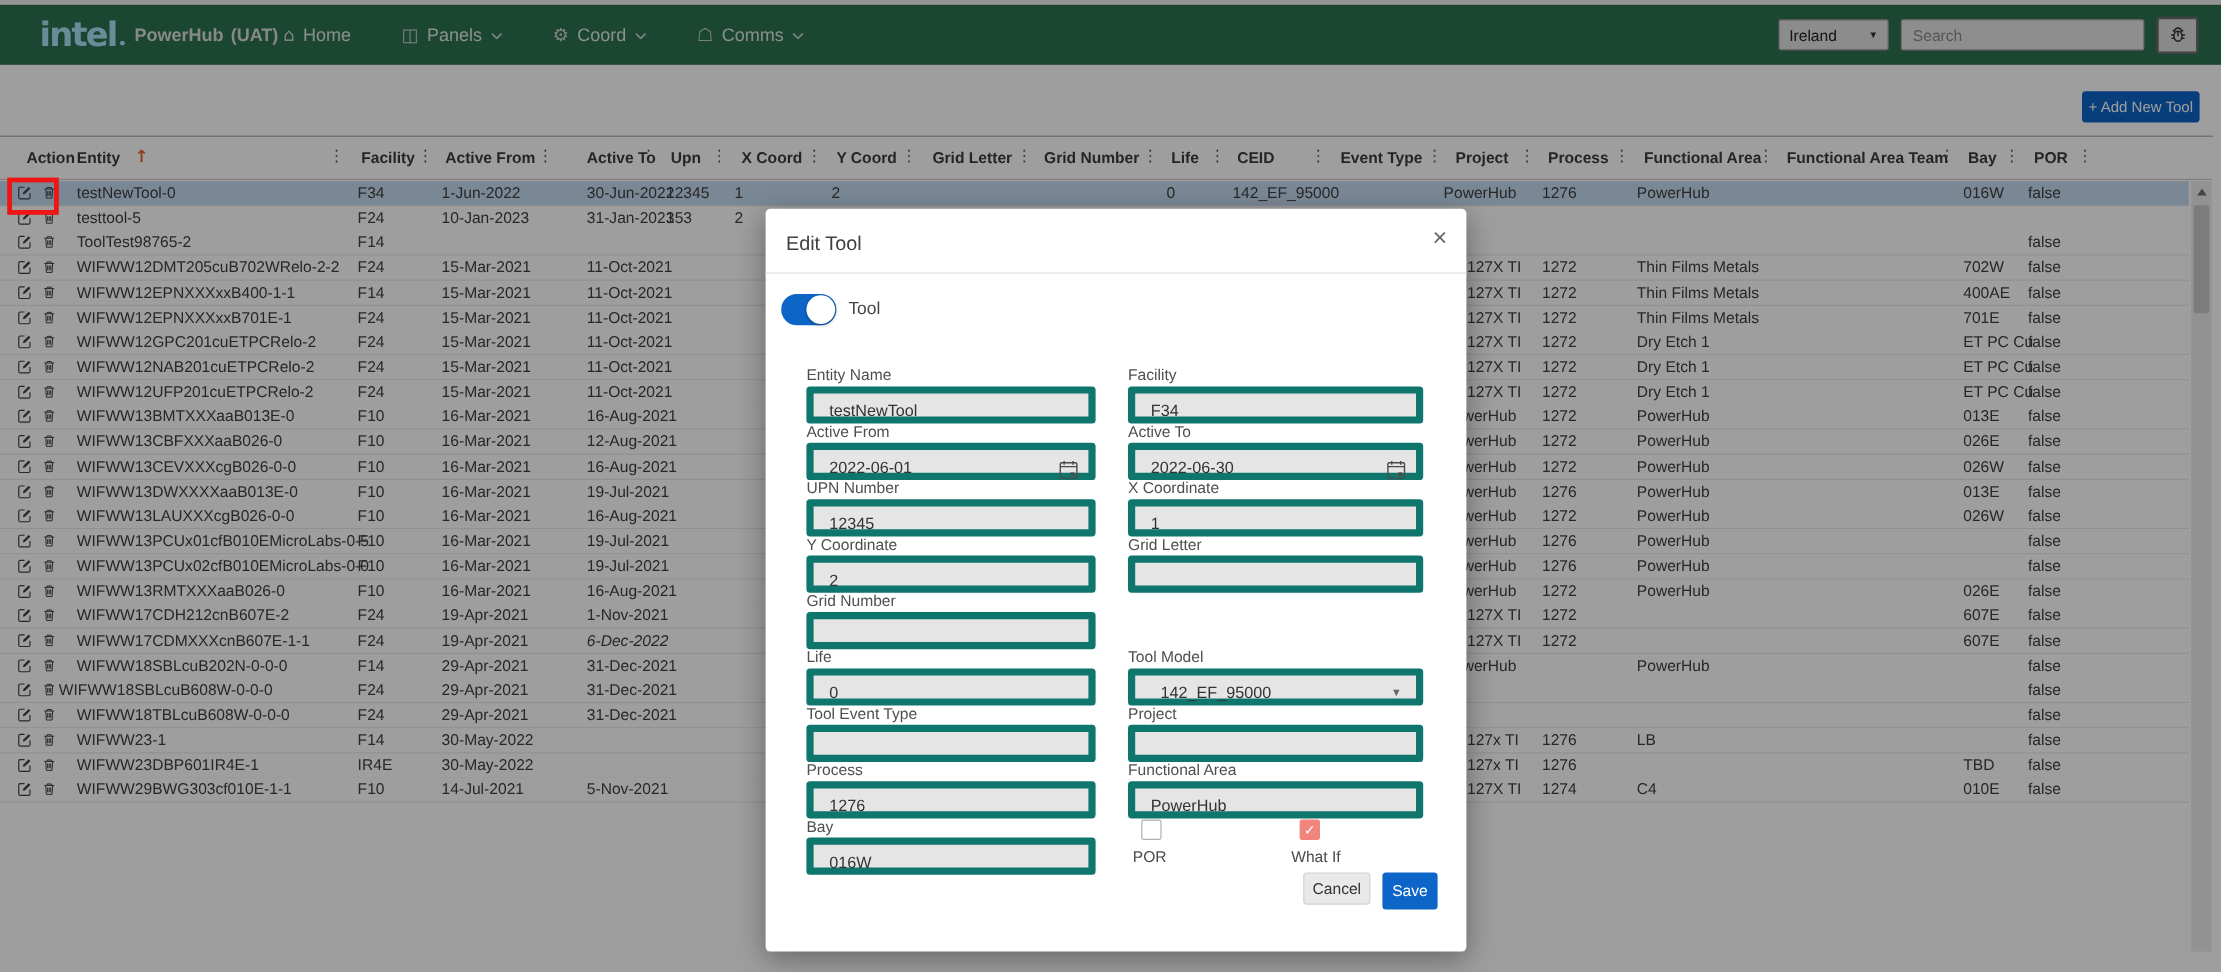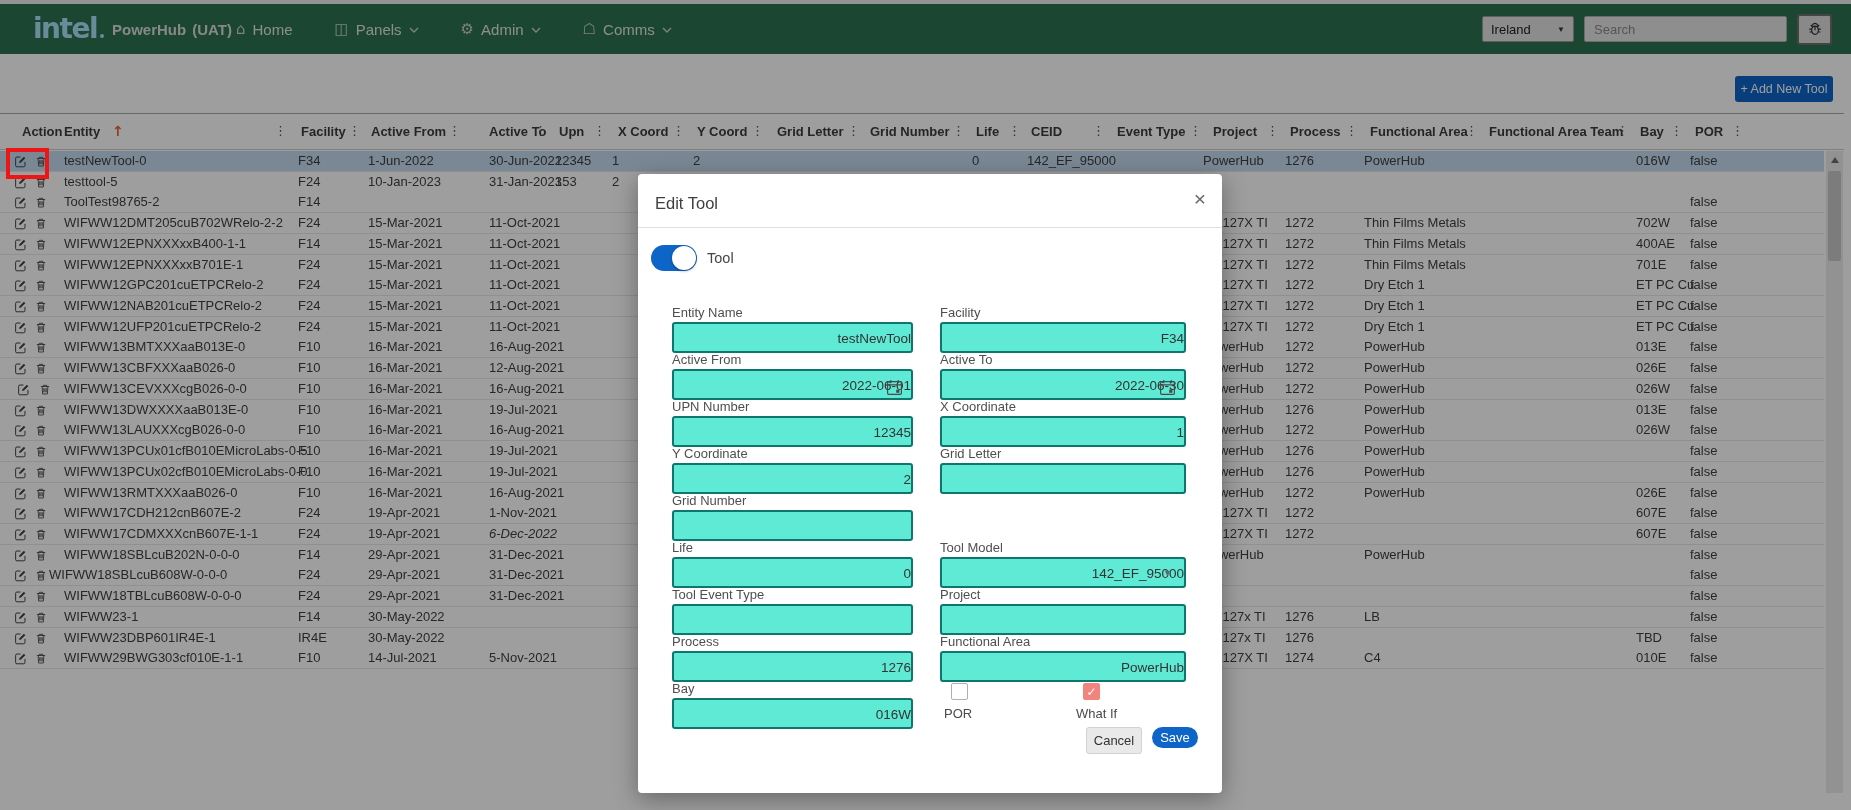--- a/index.html
+++ b/index.html
@@ -58,33 +58,33 @@
   #dialog { position:absolute; left:638px; top:174px; width:584px; height:619px; background:#fff; border-radius:4px;
     box-shadow:0 6px 24px rgba(0,0,0,0.35); z-index:50; }
   .dtitle { position:absolute; left:17px; top:20px; font-size:16.5px; color:#404040; }
   .dclose { position:absolute; right:16px; top:14px; font-size:21px; color:#666; cursor:pointer; line-height:21px; }
   .dsep { position:absolute; left:0; top:53px; width:584px; height:1px; background:#e0e0e0; }
   .toggle { position:absolute; left:13px; top:71px; width:46px; height:26px; background:#0d65c8; border-radius:13px; cursor:pointer; }
   .toggle .knob { position:absolute; right:1px; top:1px; width:24px; height:24px; border-radius:50%; background:#fff;
     box-shadow:0 1px 3px rgba(0,0,0,0.35); }
   .toggle-label { position:absolute; left:69px; top:76px; font-size:14.5px; color:#444; }
   .flabel { position:absolute; font-size:13px; color:#4f4f4f; white-space:pre; }
-  .finput { position:absolute; height:31px; border:2px solid #0f766e; border-radius:3px; background:#5eead4;
-    font-size:13.5px; color:#333; line-height:29px; padding-left:13px; white-space:pre; cursor:text;text-align:right; }
+  .finput { position:absolute; height:31px; border:6px solid #0f766e; border-radius:3px; background:#e5e5e5;
+    font-size:13.5px; color:#333; line-height:29px; padding-left:13px; white-space:pre; cursor:text; }
   .finput.fselect { padding-left:21px; cursor:pointer; }
   .fcaret { position:absolute; right:12px; top:0; font-size:9px; color:#666; line-height:29px; }
   .fcal { position:absolute; right:8px; top:6px; }
   .cbox { position:absolute; width:17px; height:17px; border:1px solid #b0b0b0; border-radius:2px; background:#fff;
     cursor:pointer; text-align:center; line-height:16px; font-size:12px; color:#fff; }
   .cbox.checked { background:#f1847c; border-color:#f1847c; }
   .clabel { position:absolute; font-size:13px; color:#4a4a4a; }
   .btn-cancel { position:absolute; left:448px; top:553px; width:56px; height:27px; background:#e9e9e9; color:#333;
     border:1px solid #d2d2d2; border-radius:3px; font-size:13px; font-family:inherit; cursor:pointer; }
-  .btn-save { position:absolute; left:514px; top:553px; width:46px; height:21px; background:#0d65c8; color:#fff;
-    border:none; border-radius:13px; font-size:13px; font-family:inherit; cursor:pointer; }
+  .btn-save { position:absolute; left:514px; top:553px; width:46px; height:31px; background:#0d65c8; color:#fff;
+    border:none; border-radius:3px; font-size:13px; font-family:inherit; cursor:pointer; }
 
   
   #annot { position:absolute; left:6px; top:148px; width:43px; height:31px; border:4px solid #ed1515; z-index:99; }
 </style>
 </head>
 <body>
 
 <div id="app">
   <div id="topstrip"></div>
 
@@ -104,21 +104,21 @@
           <span class="nav-glyph">◫</span>
           <span>Panels</span>
           <span class="nav-chev">
             <svg width="10" height="6" viewBox="0 0 10 6">
               <path d="M1 1l4 4 4-4" fill="none" stroke="currentColor" stroke-width="1.4"></path>
             </svg>
           </span>
         </div>
         <div class="nav-item">
           <span class="nav-glyph">⚙</span>
-          <span>Admin</span>
+          <span>Coord</span>
           <span class="nav-chev">
             <svg width="10" height="6" viewBox="0 0 10 6">
               <path d="M1 1l4 4 4-4" fill="none" stroke="currentColor" stroke-width="1.4"></path>
             </svg>
           </span>
         </div>
         <div class="nav-item">
           <span class="nav-glyph">☖</span>
           <span>Comms</span>
           <span class="nav-chev">
@@ -376,21 +376,21 @@
           <span class="gcell" style="left: 64px;">WIFWW13CBFXXXaaB026-0</span>
           <span class="gcell" style="left: 298px;">F10</span>
           <span class="gcell" style="left: 368px;">16-Mar-2021</span>
           <span class="gcell" style="left: 489px;">12-Aug-2021</span>
           <span class="gcell" style="left: 1203px;">PowerHub</span>
           <span class="gcell" style="left: 1285px;">1272</span>
           <span class="gcell" style="left: 1364px;">PowerHub</span>
           <span class="gcell" style="left: 1636px;">026E</span>
           <span class="gcell" style="left: 1690px;">false</span>
         </div>
-        <div class="grow" style="top: 266px; text-align: right;">
+        <div class="grow" style="top: 266px;">
           <span class="rowicon" style="left: 14px;"><svg viewBox="0 0 16 16" width="13" height="13">
               <path d="M13.5 8.5v4.5a1.5 1.5 0 0 1-1.5 1.5H3.5A1.5 1.5 0 0 1 2 13V4a1.5 1.5 0 0 1 1.5-1.5H8" fill="none" stroke="#3f3f3f" stroke-width="1.2"></path>
               <path d="M6.2 9.9l.6-2.3 5.4-5.4 1.7 1.7-5.4 5.4-2.3.6z" fill="#3f3f3f"></path>
             </svg></span>
           <span class="rowicon" style="left: 35px;"><svg viewBox="0 0 16 16" width="12" height="13">
               <path d="M2.5 4h11M5.7 4V2.4h4.6V4M4.2 4l.6 10h6.4l.6-10M6.3 6.3v5.4M8 6.3v5.4M9.7 6.3v5.4" fill="none" stroke="#3f3f3f" stroke-width="1.1"></path>
             </svg></span>
           <span class="gcell" style="left: 64px;">WIFWW13CEVXXXcgB026-0-0</span>
           <span class="gcell" style="left: 298px;">F10</span>
           <span class="gcell" style="left: 368px;">16-Mar-2021</span>

